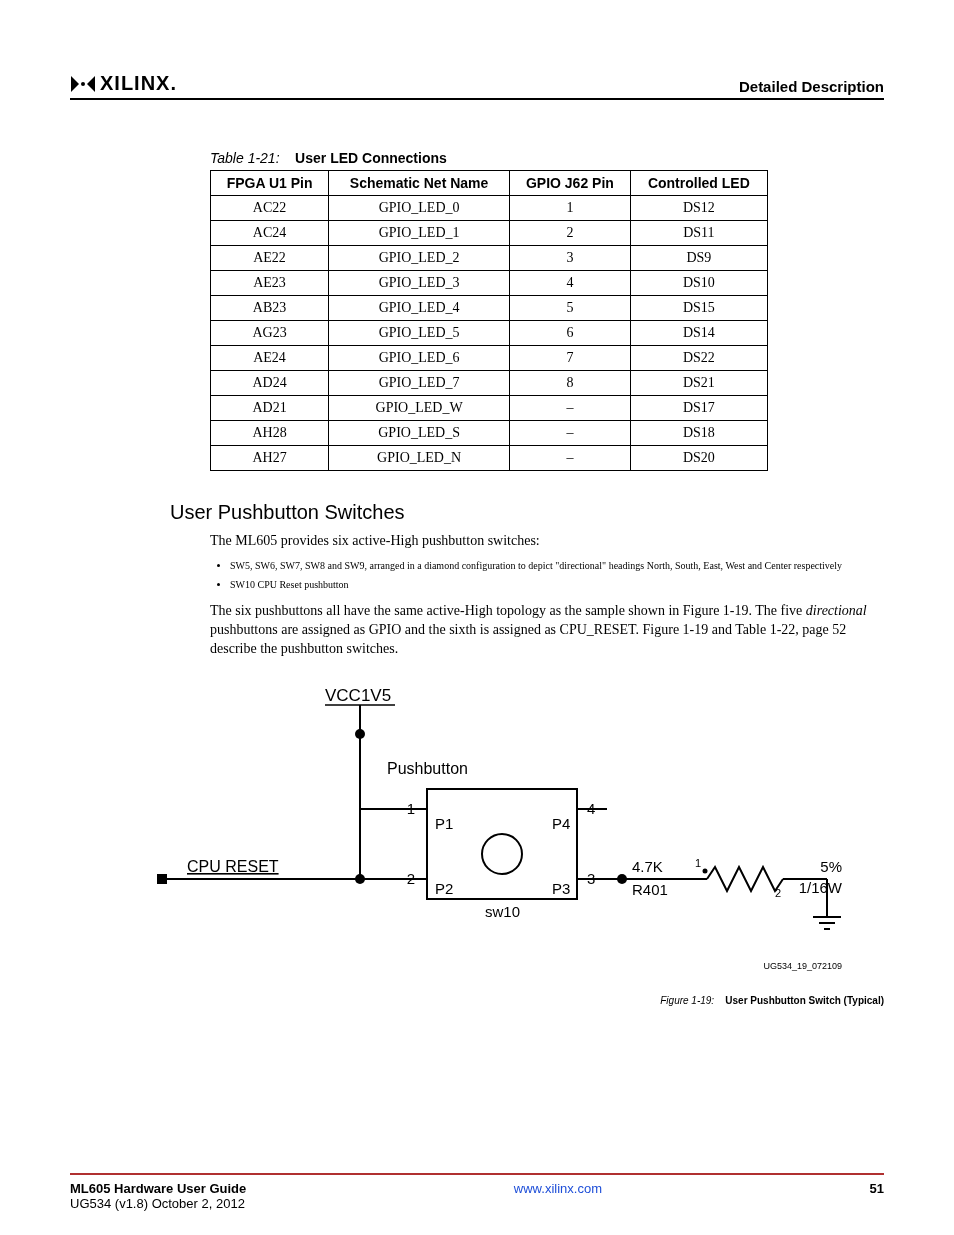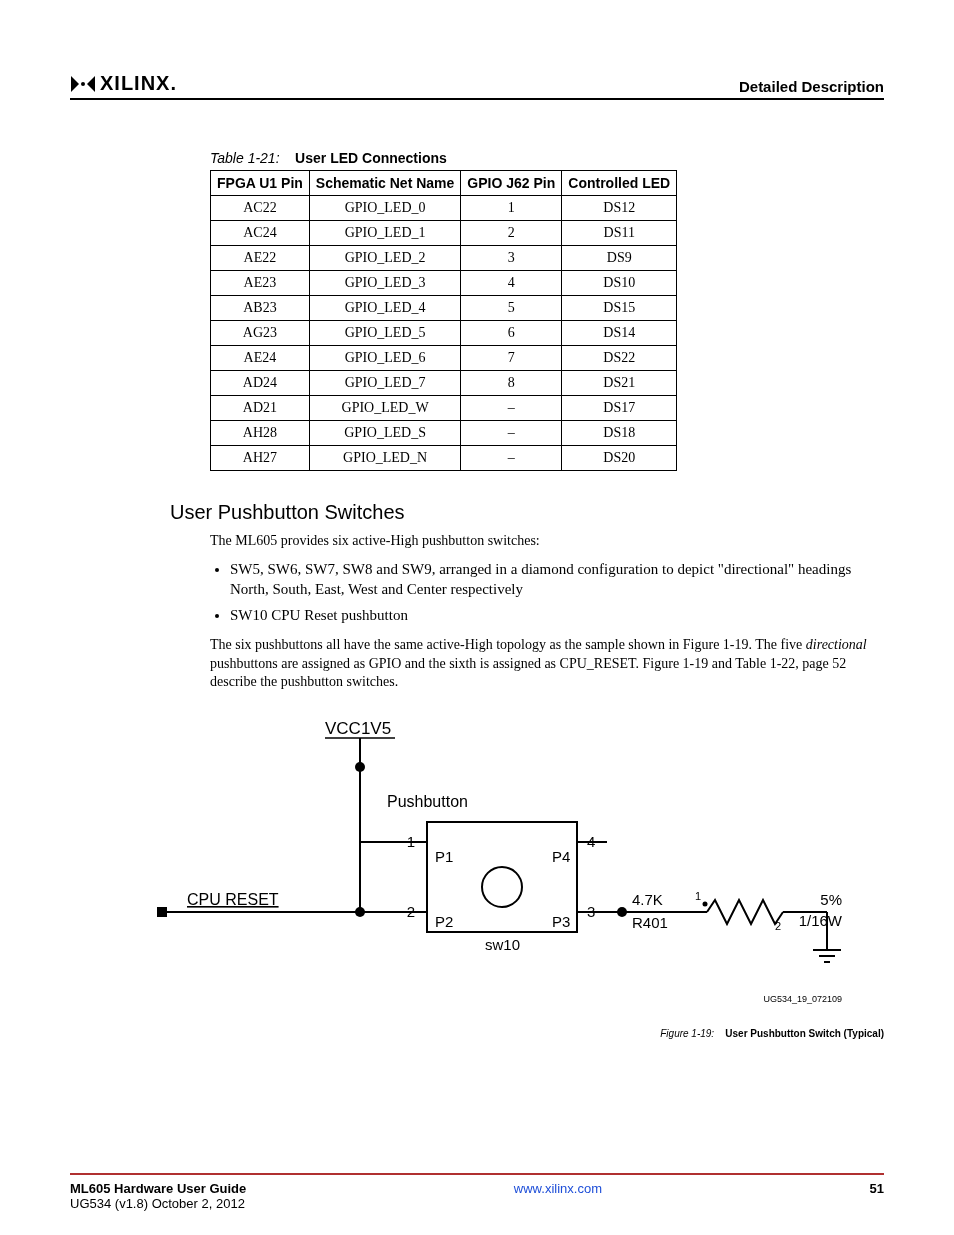--- a/index.html
+++ b/index.html
@@ -49,21 +49,21 @@
   .table-caption {
     font-family: Arial, Helvetica, sans-serif;
     font-size: 14px;
     margin-bottom: 4px;
   }
   .table-caption .tc-label { font-style: italic; }
   .table-caption .tc-title { font-weight: bold; }
   table.data {
     border-collapse: collapse;
     font-size: 14px;
-    width: 467px;
+    width: 558px;
   }
   table.data th, table.data td {
     border: 1px solid #000;
     padding: 4px 6px;
     text-align: center;
     white-space: nowrap;
   }
   table.data th {
     font-family: Arial, Helvetica, sans-serif;
     font-weight: bold;
@@ -76,21 +76,21 @@
     margin: 30px 0 8px -40px;
   }
   p.body {
     font-size: 14px;
     margin: 8px 0;
     line-height: 1.35;
   }
   ul.bullets {
     margin: 4px 0 10px 0;
     padding-left: 20px;
-    font-size: 15px;
+    font-size: 10px;
     line-height: 1.35;
   }
   ul.bullets li { margin-bottom: 6px; }
   .link { color: #000000; }
   .ital { font-style: italic; }
   .figure-wrap { margin: 20px 0 4px -140px; }
   svg.figure { display: block; margin: 0 auto; }
   .fig-caption {
     font-family: Arial, Helvetica, sans-serif;
     font-size: 10px;

